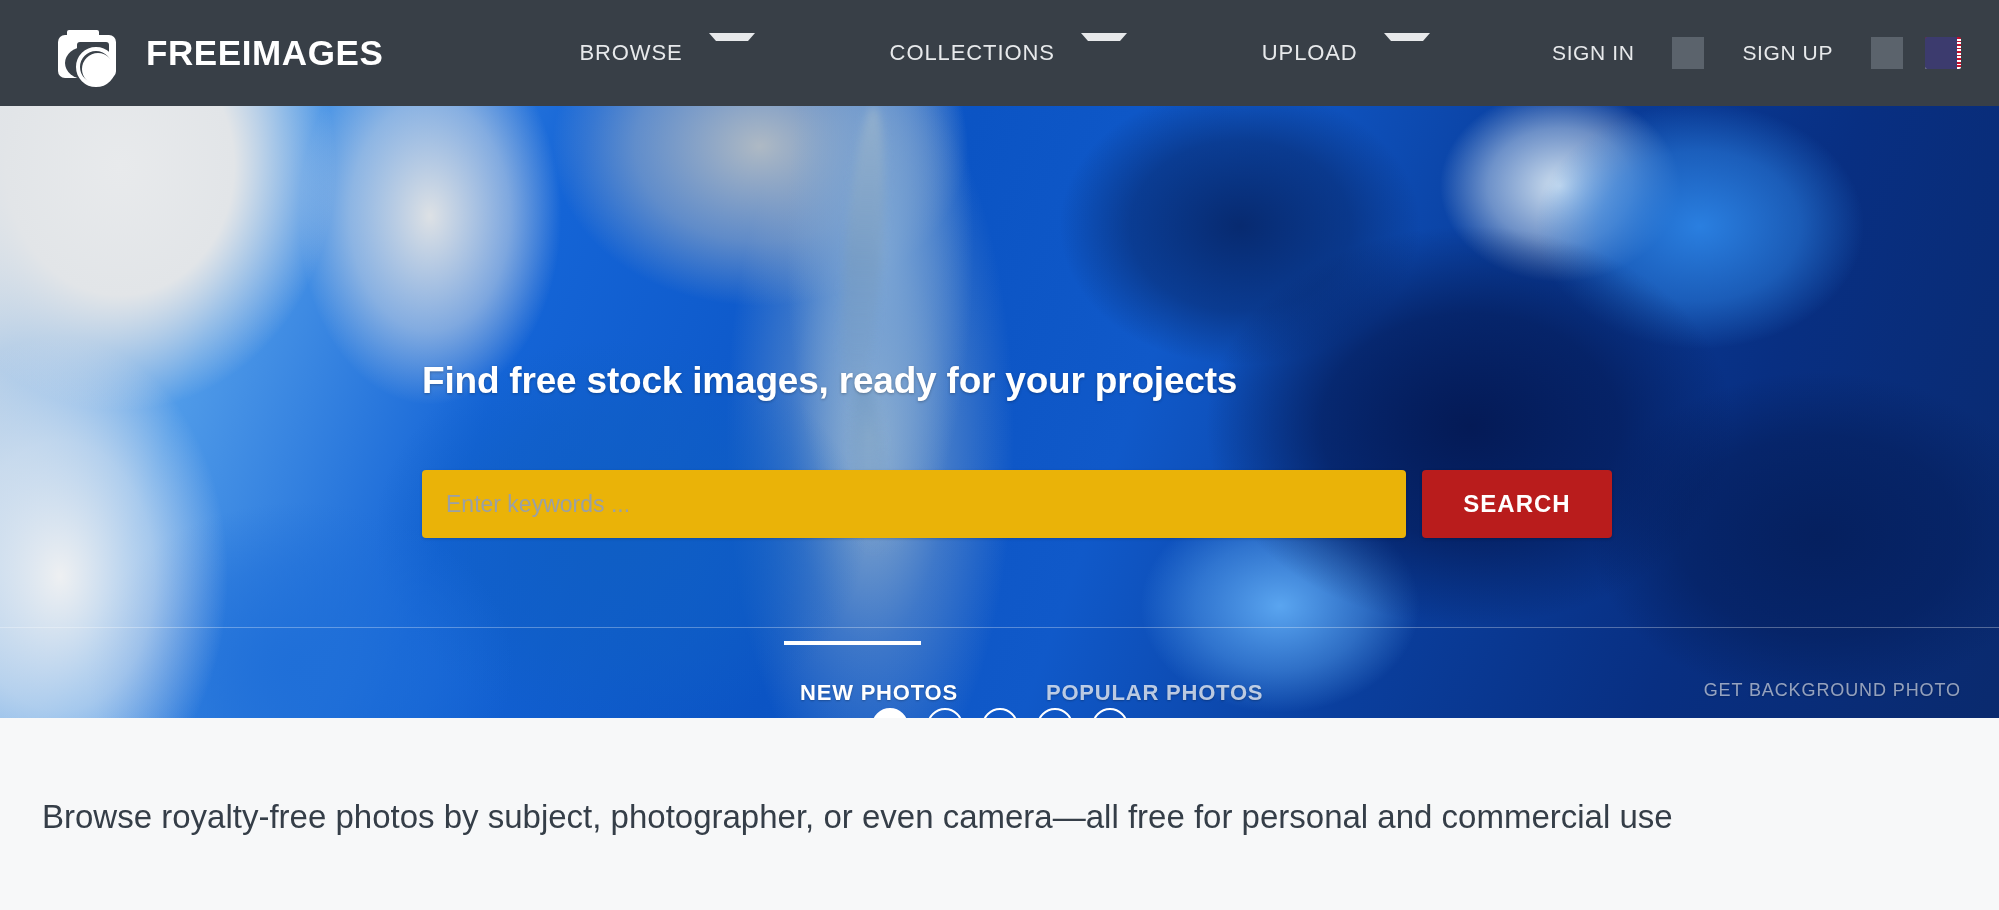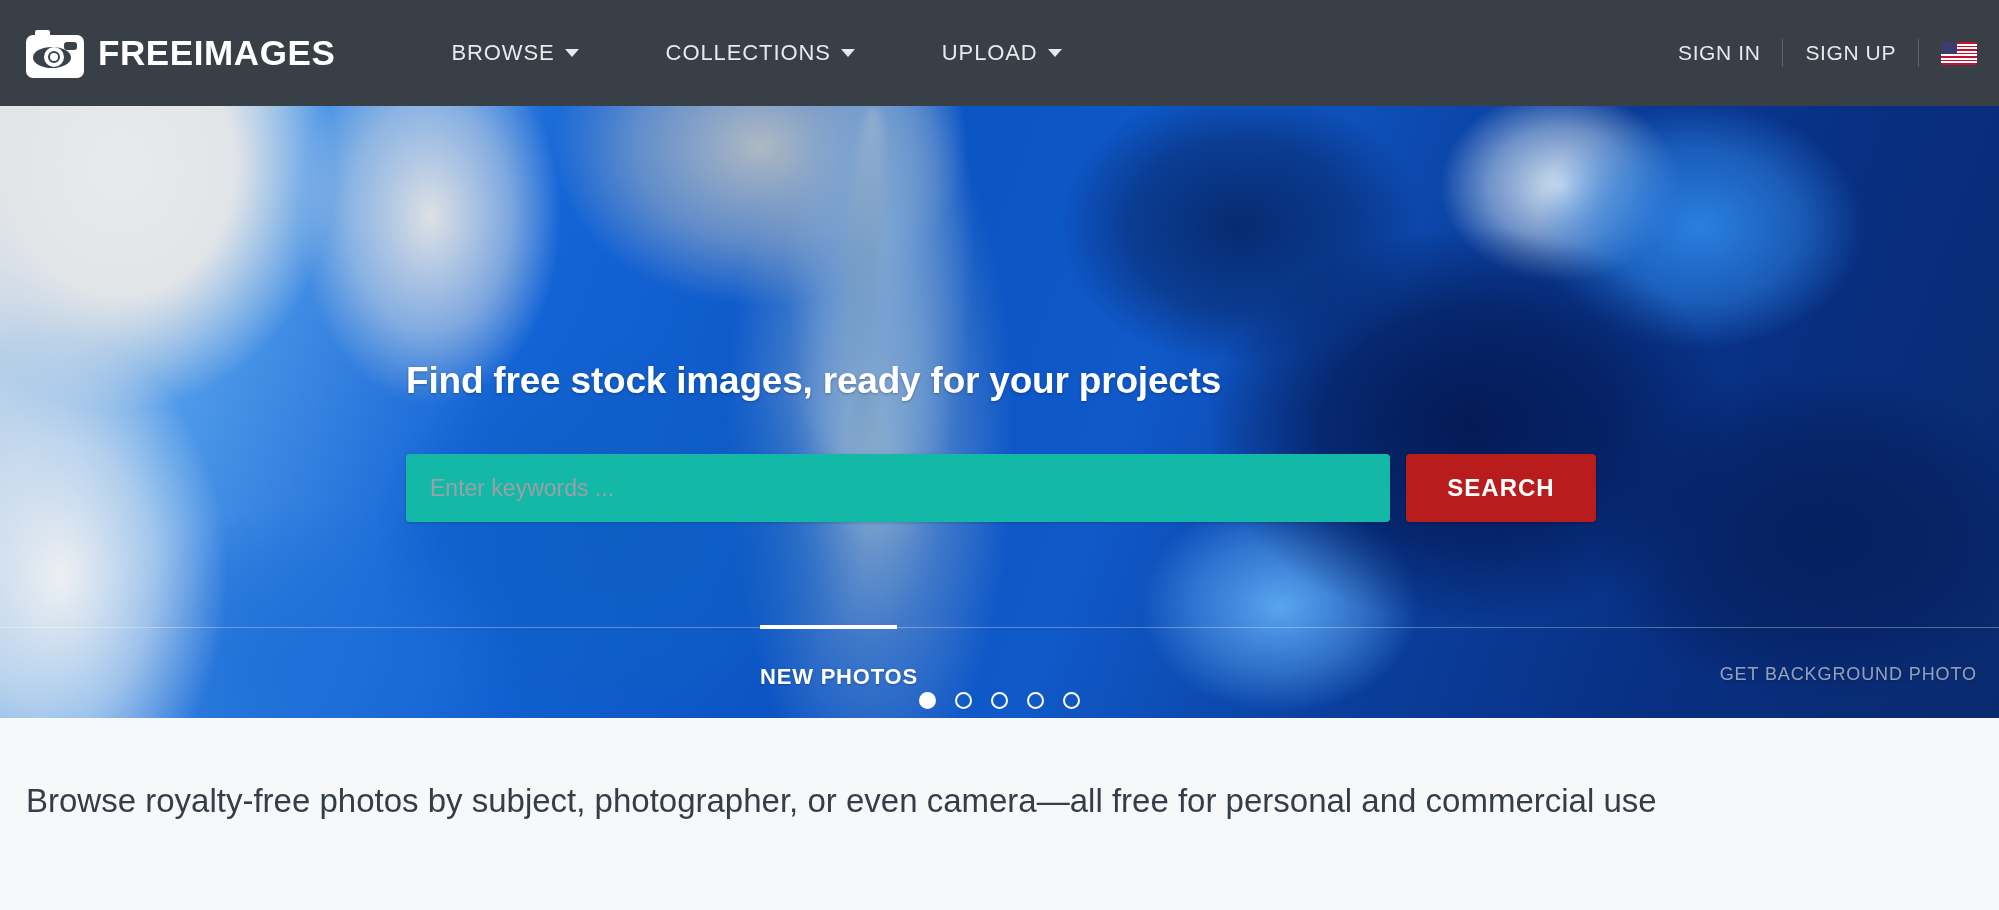--- a/index.html
+++ b/index.html
@@ -1,16 +1,16 @@
 <!DOCTYPE html>
 <html><head>
 <meta charset="utf-8">
 <title>FreeImages</title>
 <style>
-  * { box-sizing: border-box; margin: 0; padding: 0; }
+  * { box-sizing: border-box; margin: 0; padding: 16px; }
   html, body {
     width: 1999px;
     height: 910px;
     overflow: hidden;
     background: #f7f8f9;
     font-family: "Liberation Sans", sans-serif;
   }
 
   
   .header {
@@ -224,21 +224,21 @@
     left: 406px;
     top: 348px;
     display: flex;
     align-items: stretch;
   }
   .search-input {
     width: 984px;
     height: 68px;
     border: 0;
     outline: none;
-    background: #14b8a6;
+    background: #eab308;
     border-radius: 4px;
     padding: 0 24px;
     font-family: "Liberation Sans", sans-serif;
     font-size: 23px;
     color: #3a4149;
     box-shadow: 0 1px 3px rgba(0,0,0,0.18);
   }
   .search-input::placeholder { color: #9aa0a6; }
   .search-btn {
     width: 190px;
@@ -294,21 +294,21 @@
     font-size: 22px;
     font-weight: bold;
     letter-spacing: 0.8px;
     color: rgba(255,255,255,0.72);
     cursor: pointer;
     padding-top: 36px;
     margin-right: 56px;
     white-space: nowrap;
     text-shadow: 0 1px 2px rgba(0,0,0,0.25);
   }
-  .tab.active { color: #ffffff; }
+  .tab.active { color: #ffffff; margin-left: 8px; }
   .tab.active::before {
     content: "";
     position: absolute;
     left: 0; top: -3px;
     width: 137px;
     height: 4px;
     background: #ffffff;
   }
   .bg-photo-link {
     position: absolute;
@@ -402,20 +402,21 @@
       <span class="dot active"></span>
       <span class="dot"></span>
       <span class="dot"></span>
       <span class="dot"></span>
       <span class="dot"></span>
     </div>
 
     <div class="tabbar">
       <div class="tabs">
         <div class="tab active">NEW PHOTOS</div>
+        <div class="tab">POPULAR PHOTOS</div>
       </div>
       <div class="bg-photo-link">GET BACKGROUND PHOTO</div>
     </div>
 
   </div>
 </div>
 
 <div class="main">
   <p class="intro">Browse royalty-free photos by subject, photographer, or even camera—all free for personal and commercial use</p>
 </div>

